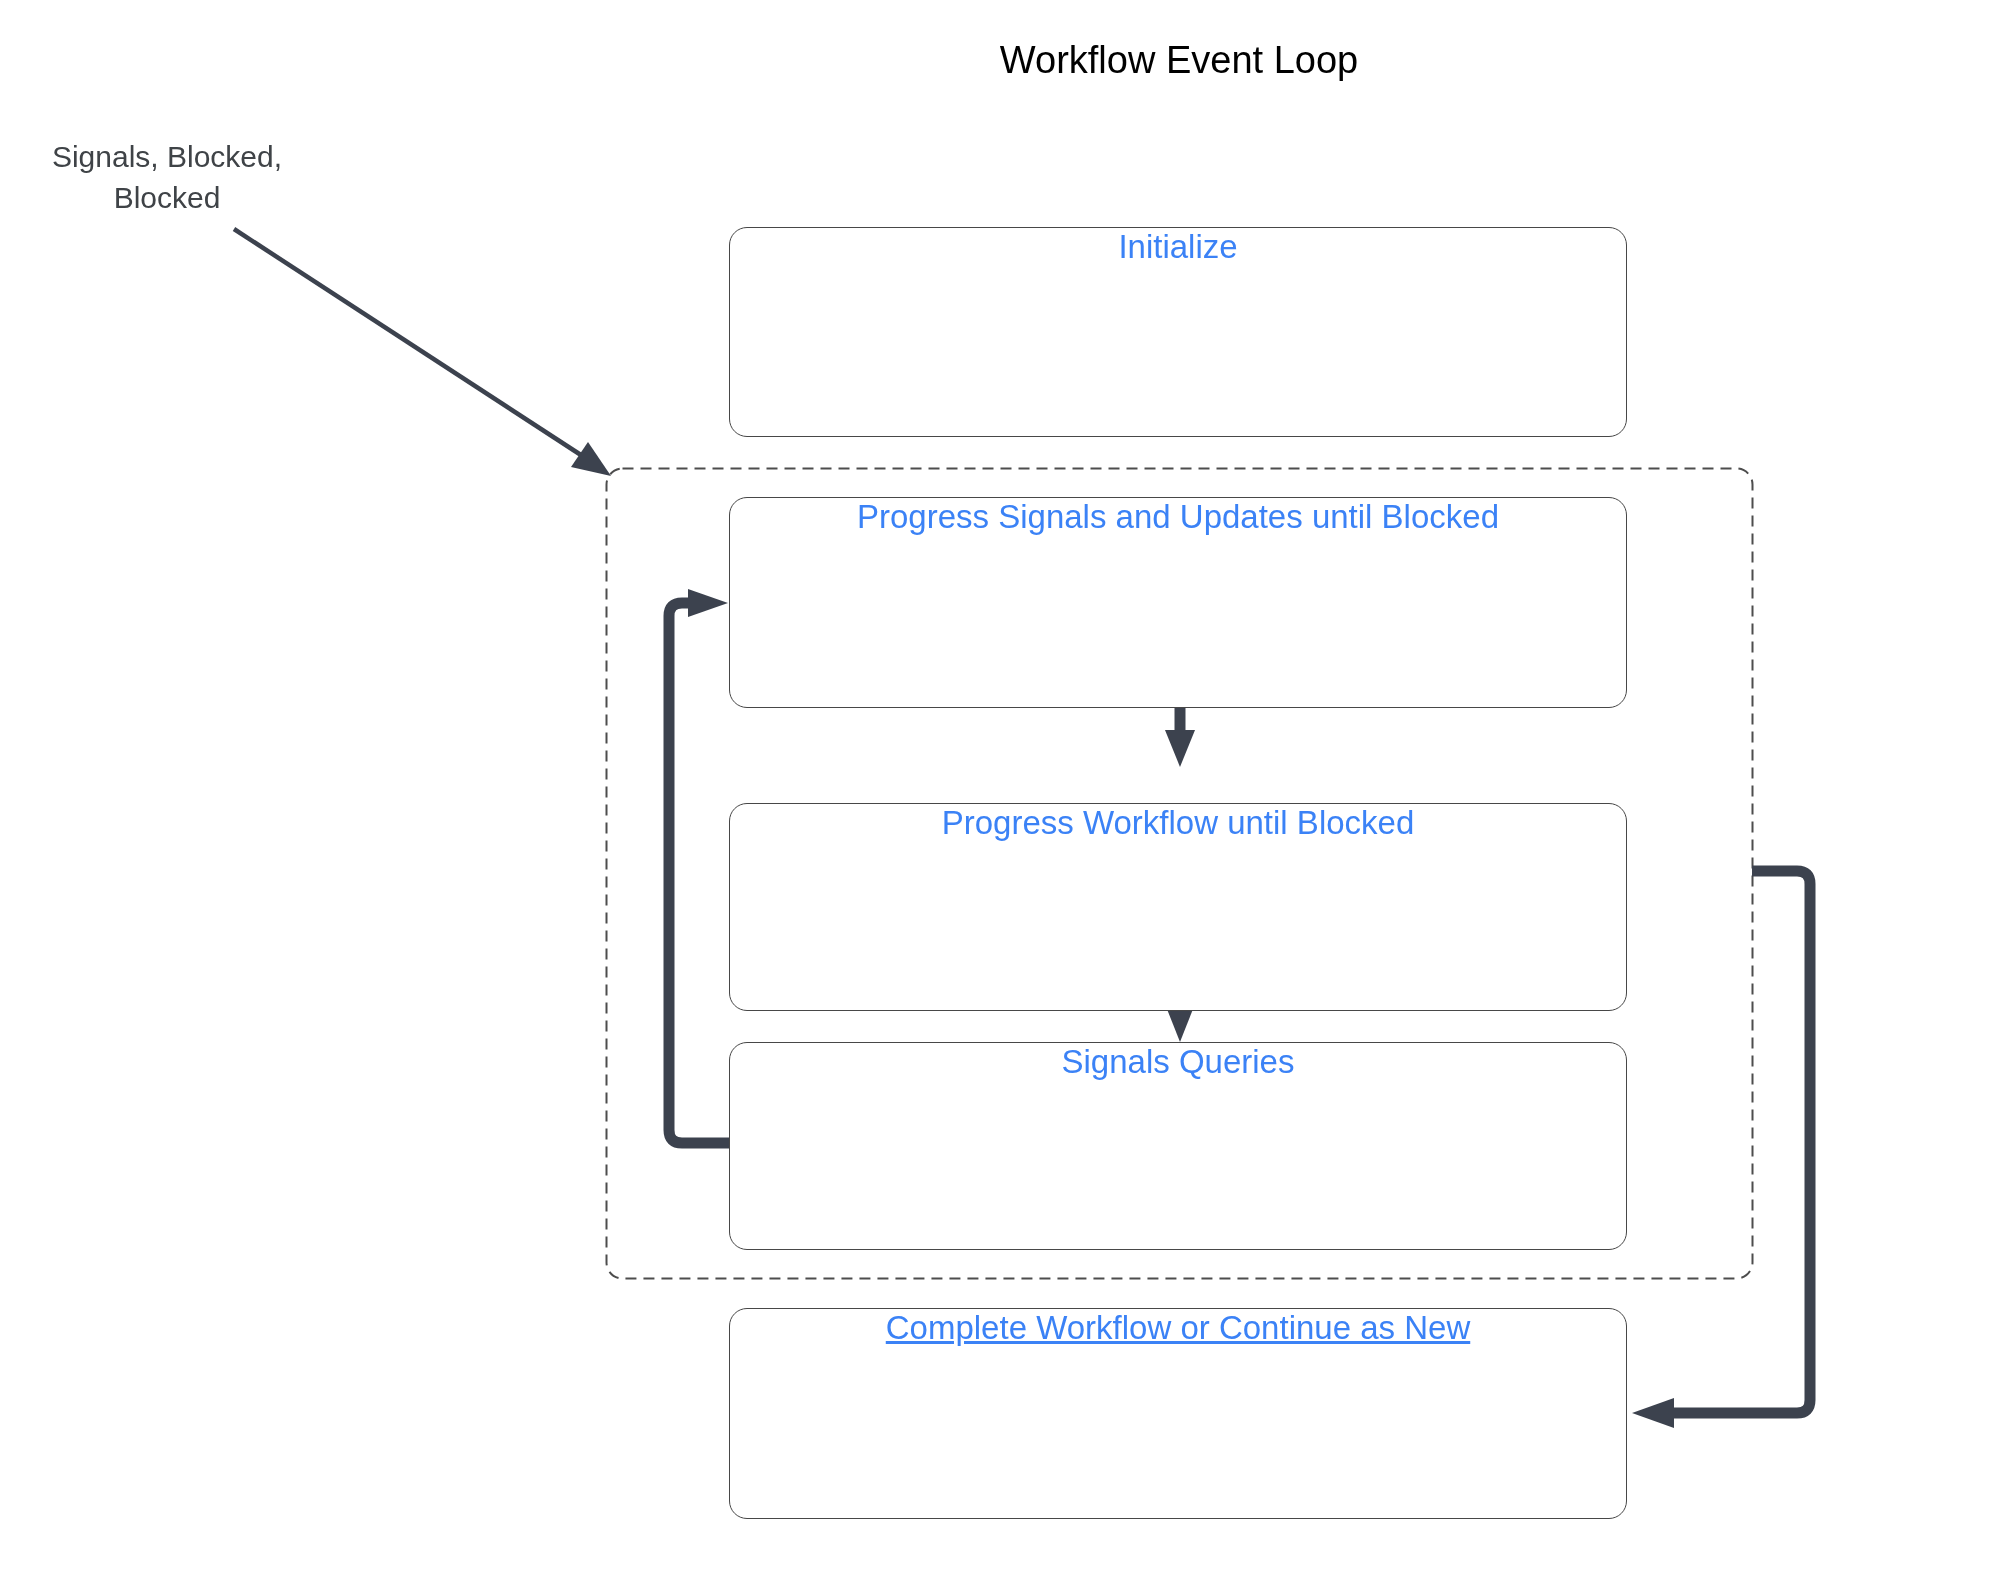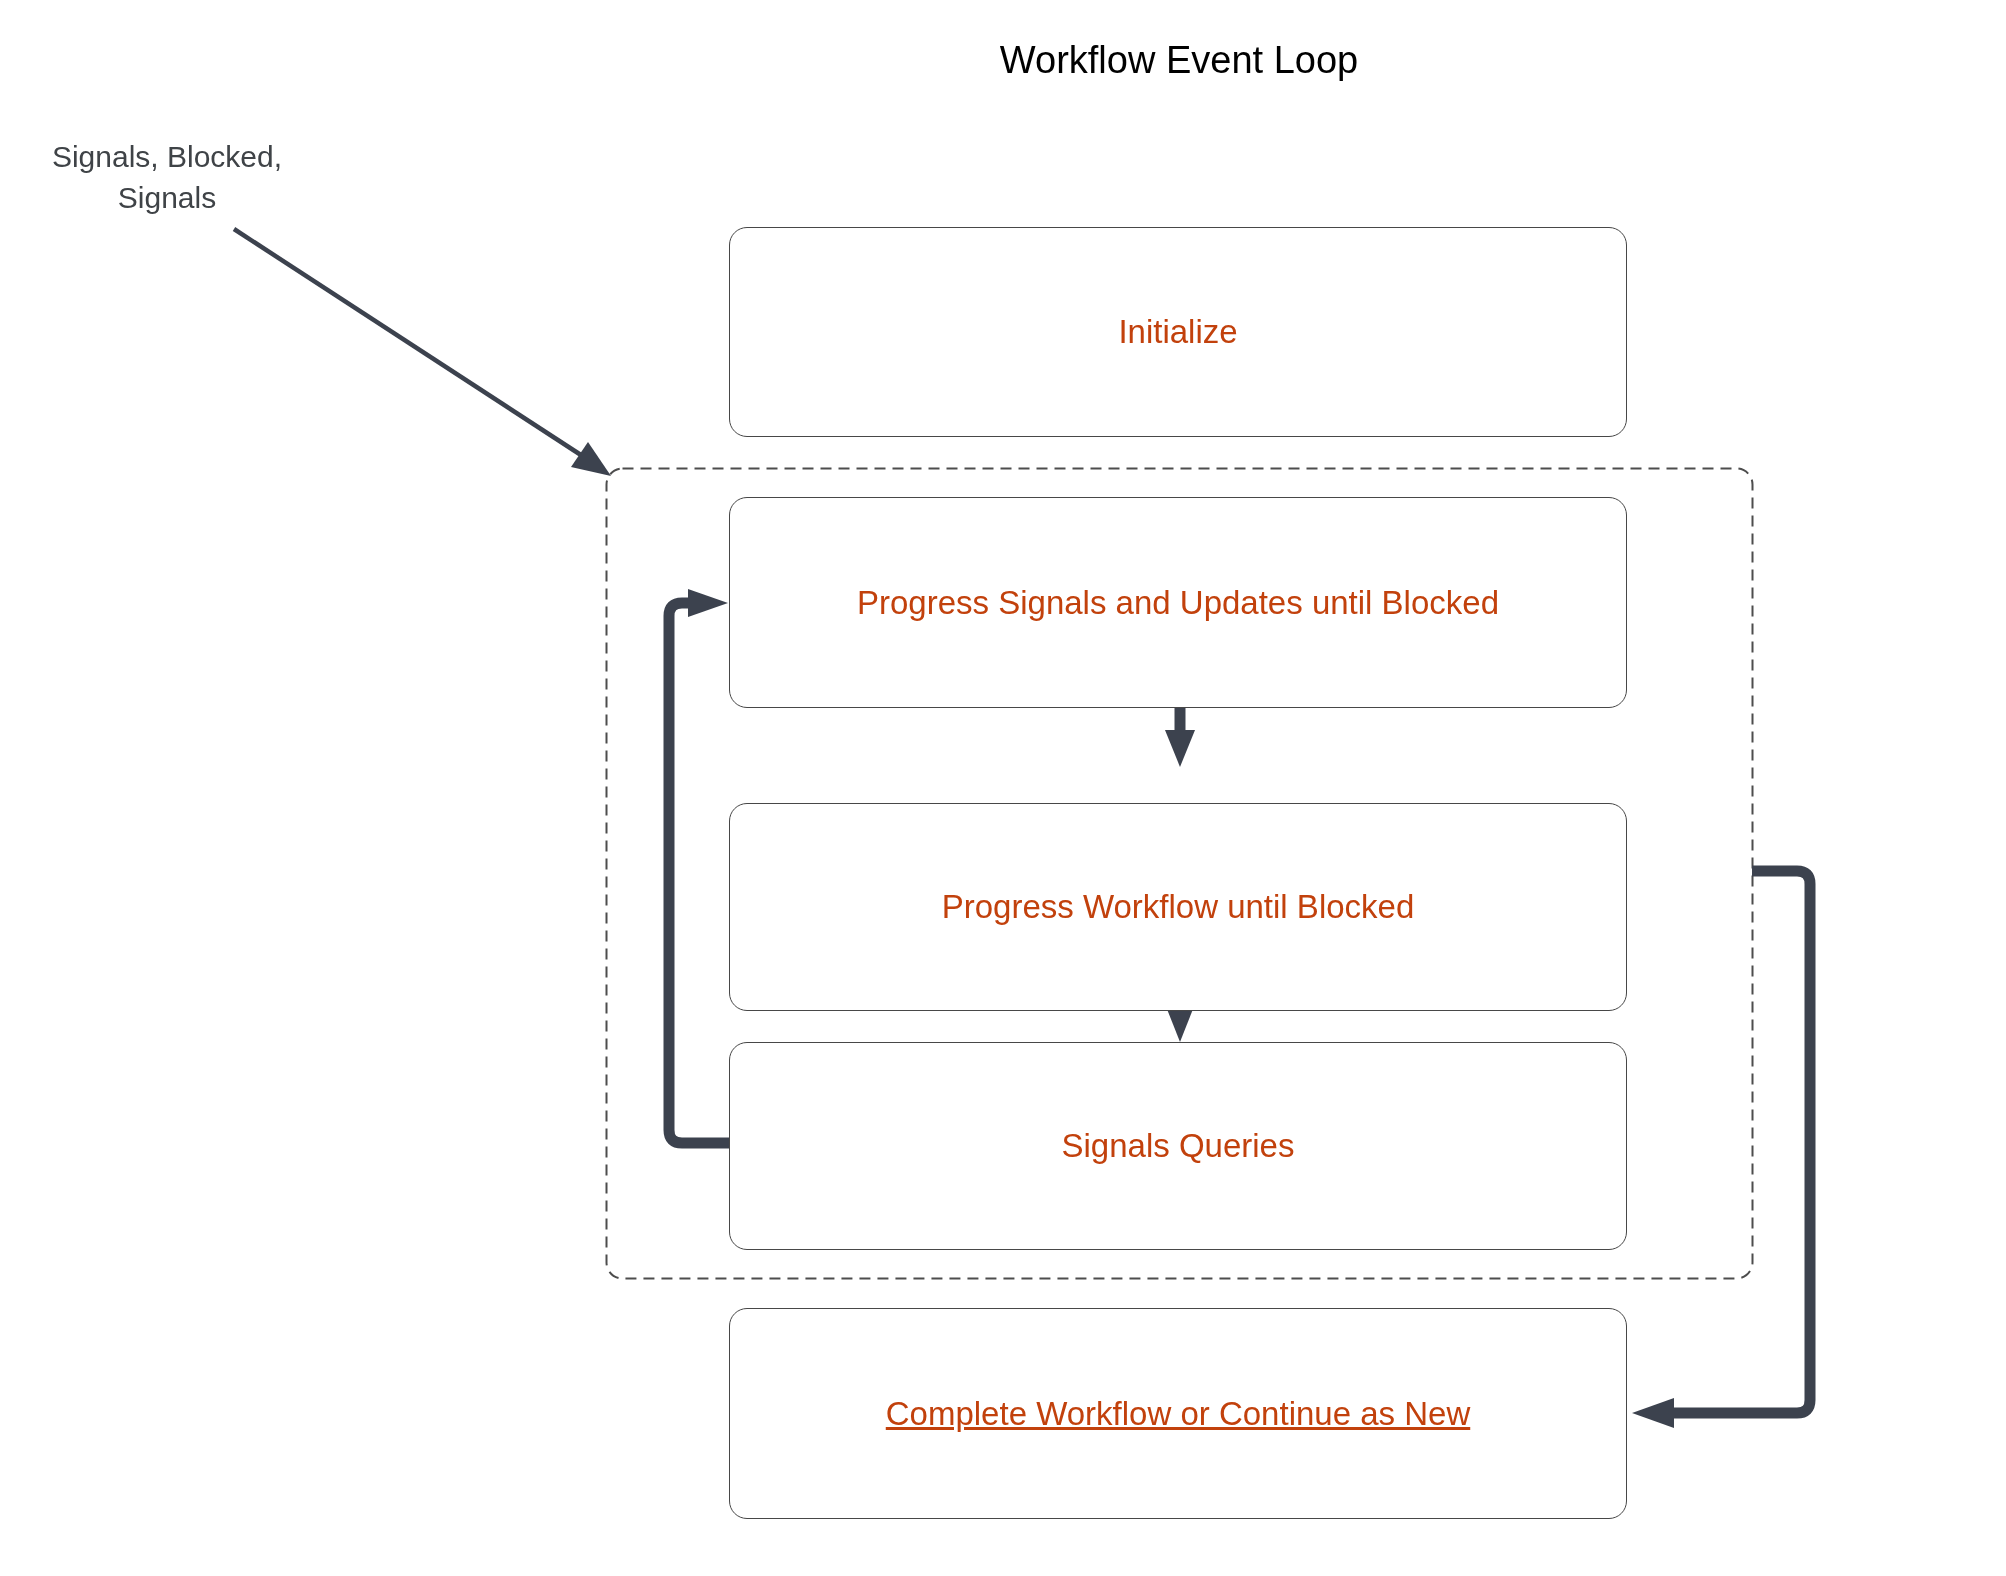--- a/index.html
+++ b/index.html
@@ -44,25 +44,24 @@
   }
   .node {
     position: absolute;
     left: 729px;
     width: 898px;
     box-sizing: border-box;
     background: #ffffff;
     border: 1.5px solid #474747;
     border-radius: 18px;
     display: flex;
-    align-items: center;
     justify-content: center;
     text-align: center;
     font-size: 33px;
-    color: #c2410c;
+    color: #3b82f6;
     padding: 0 30px;
   }
   #node-initialize        { top: 227px;  height: 210px; }
   #node-progress-signals  { top: 497px;  height: 211px; }
   #node-progress-workflow { top: 767px;  height: 208px; margin-top: 36px; }
   #node-execute-queries   { top: 1042px; height: 208px; }
   #node-complete          { top: 1308px; height: 211px; text-decoration: underline; }
 </style>
 </head>
 <body>
@@ -96,21 +95,21 @@
     <g>
       <path d="M 1752 871 L 1797 871 Q 1810 871 1810 884 L 1810 1400 Q 1810 1413 1797 1413 L 1674 1413" fill="none" stroke-width="11" stroke="#3c424e"></path>
       <polygon points="1632,1413 1674,1398 1674,1428" fill="#3c424e"></polygon>
     </g>
   </svg>
 
   <div class="diagram-title">Workflow Event Loop</div>
 
   <div class="external-label">
     <div>Signals, Blocked,</div>
-    <div>Signals</div>
+    <div>Blocked</div>
   </div>
 
   <div class="node" id="node-initialize">
     <span>Initialize</span>
   </div>
 
   <div class="node" id="node-progress-signals">
     <span>Progress Signals and Updates until Blocked</span>
   </div>
 

